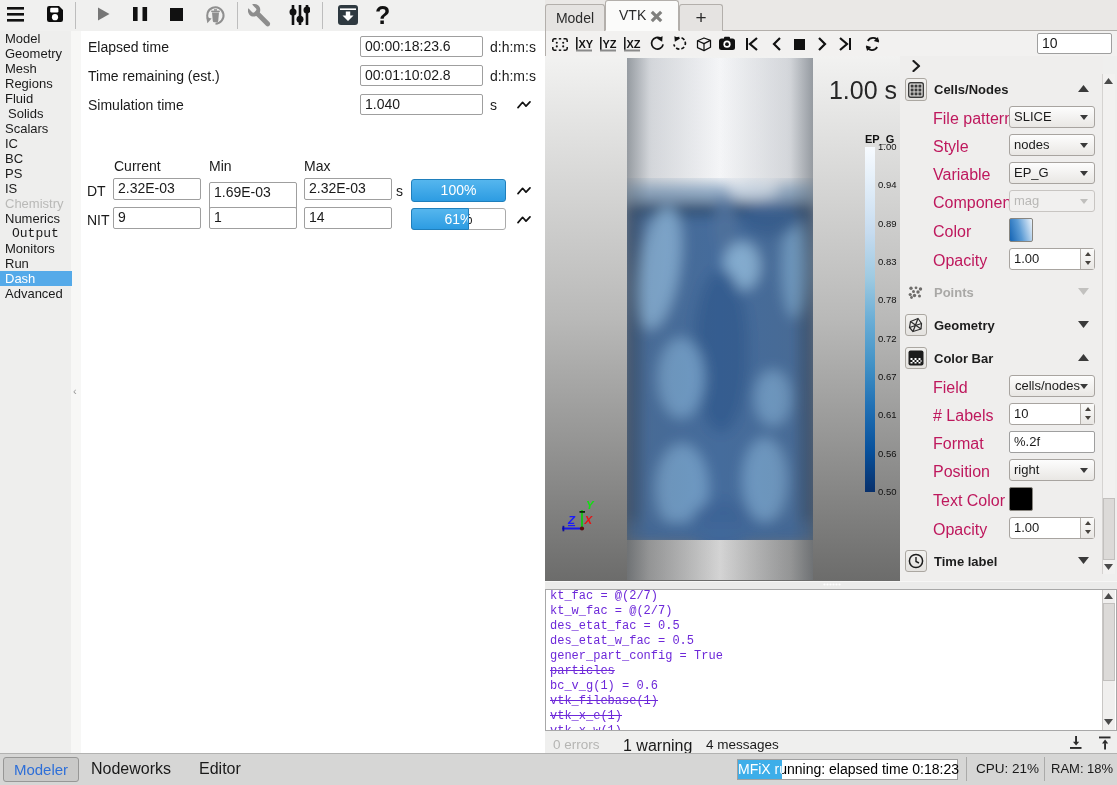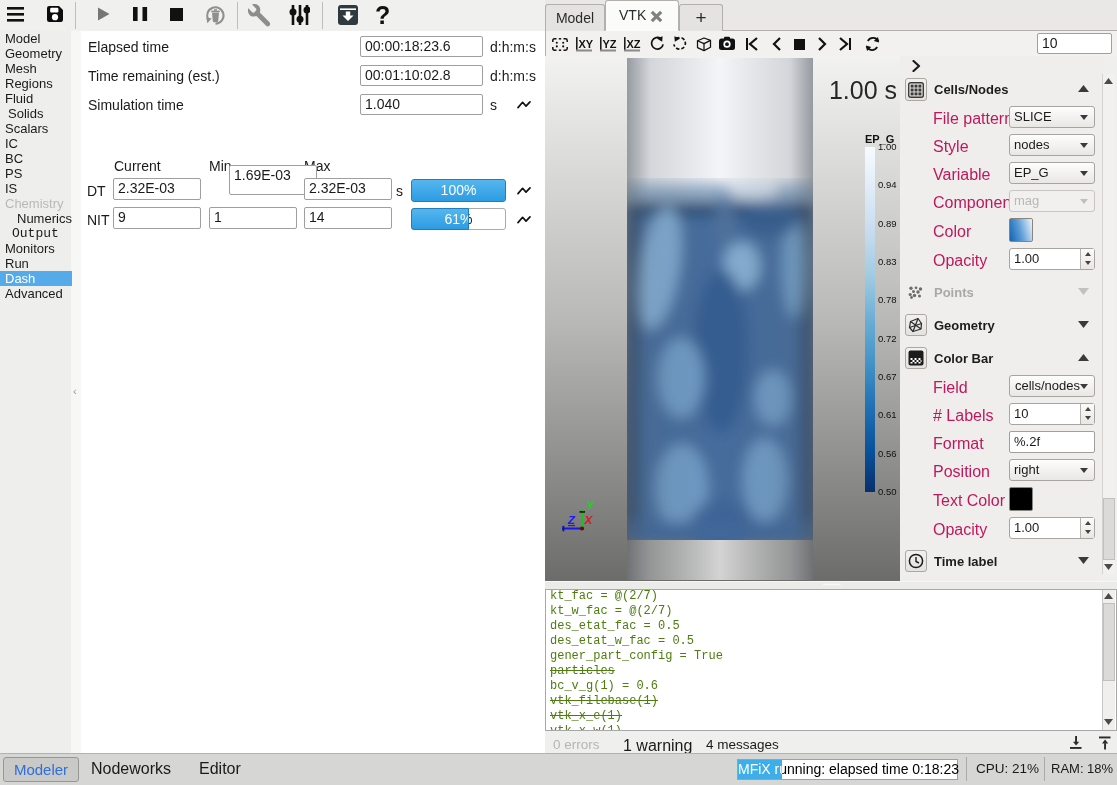--- a/index.html
+++ b/index.html
@@ -101,21 +101,21 @@
   <div style="height:15px;padding-left:5px;line-height:15px;">Mesh</div>
   <div style="height:15px;padding-left:5px;line-height:15px;">Regions</div>
   <div style="height:15px;padding-left:5px;line-height:15px;">Fluid</div>
   <div style="height:15px;padding-left:8px;line-height:15px;">Solids</div>
   <div style="height:15px;padding-left:5px;line-height:15px;">Scalars</div>
   <div style="height:15px;padding-left:5px;line-height:15px;">IC</div>
   <div style="height:15px;padding-left:5px;line-height:15px;">BC</div>
   <div style="height:15px;padding-left:5px;line-height:15px;">PS</div>
   <div style="height:15px;padding-left:5px;line-height:15px;">IS</div>
   <div style="height:15px;padding-left:5px;line-height:15px;color:#b9b9b7;">Chemistry</div>
-  <div style="height:15px;padding-left:17px;line-height:15px;">Numerics</div>
+  <div style="height:15px;padding-left:5px;line-height:15px;">Numerics</div>
   <div style="height:15px;padding-left:12px;line-height:15px;font-family:Liberation Mono, monospace;">Output</div>
   <div style="height:15px;padding-left:5px;line-height:15px;">Monitors</div>
   <div style="height:15px;padding-left:5px;line-height:15px;">Run</div>
   <div style="height:15px;padding-left:5px;line-height:15px;background:#55aae9;color:#fff;">Dash</div>
   <div style="height:15px;padding-left:5px;line-height:15px;">Advanced</div>
 </div>
 
 <div class="abs" id="mainpanel" style="left:81px;top:31px;width:464px;height:722px;background:#ffffff;"></div>
 <div class="abs" style="left:73px;top:386px;width:7px;height:12px;color:#9a9a9a;font-size:11px;line-height:11px;">‹</div>
 
@@ -133,21 +133,21 @@
 <svg class="abs" style="left:517px;top:100px" width="14" height="9" viewBox="0 0 14 9">
   <path d="M1,7.6 L5.6,2.3 L9,6.1 L13,1.8" fill="none" stroke="#111" stroke-width="1.7" stroke-linejoin="round" stroke-linecap="round"></path>
 </svg>
 
 <div class="lbl" style="left:114px;top:158px;">Current</div>
 <div class="lbl" style="left:209px;top:158px;">Min</div>
 <div class="lbl" style="left:304px;top:158px;">Max</div>
 
 <div class="lbl" style="left:87px;top:183px;">DT</div>
 <div class="box" style="left:113px;top:178px;width:88px;height:22px;">2.32E-03</div>
-<div class="box" style="left:209px;top:165px;width:88px;height:30px;margin-left:20px;">1.69E-03</div>
+<div class="box" style="left:209px;top:182px;width:88px;height:30px;">1.69E-03</div>
 <div class="box" style="left:304px;top:178px;width:88px;height:22px;">2.32E-03</div>
 <div class="lbl" style="left:396px;top:183px;">s</div>
 <div class="abs" style="left:411px;top:179px;width:95px;height:23px;border-radius:3px;border:1px solid #1f7fbc;background:linear-gradient(#55b6ee,#2d9ce2);color:#fff;text-align:center;line-height:21px;">100%</div>
 <svg class="abs" style="left:517px;top:186px" width="14" height="9" viewBox="0 0 14 9">
   <path d="M1,7.6 L5.6,2.3 L9,6.1 L13,1.8" fill="none" stroke="#111" stroke-width="1.7" stroke-linejoin="round" stroke-linecap="round"></path>
 </svg>
 
 <div class="lbl" style="left:87px;top:212px;">NIT</div>
 <div class="box" style="left:113px;top:207px;width:88px;height:22px;">9</div>
 <div class="box" style="left:209px;top:207px;width:88px;height:22px;">1</div>
@@ -485,21 +485,21 @@
     <circle cx="1.5" cy="1.5" r="1.1"></circle>
       <circle cx="4.5" cy="1.5" r="1.1"></circle>
       <circle cx="7.5" cy="1.5" r="1.1"></circle>
     <circle cx="10.5" cy="1.5" r="1.1"></circle>
       <circle cx="13.5" cy="1.5" r="1.1"></circle>
       <circle cx="16.5" cy="1.5" r="1.1"></circle>
   </g>
 </svg>
 
 <div class="abs" id="console" style="left:545px;top:589px;width:572px;height:142px;background:#fff;border:1px solid #a8a8a8;overflow:hidden;">
-  <pre style="font-family:'Liberation Mono',monospace;font-size:12px;line-height:15px;margin:-1px 0 0 4px;color:#4d7c0f;">kt_fac = @(2/7)
+  <pre style="font-family:'Liberation Mono',monospace;font-size:12px;line-height:15px;margin:-1px 0 0 4px;color:#6d28d9;">kt_fac = @(2/7)
 kt_w_fac = @(2/7)
 des_etat_fac = 0.5
 des_etat_w_fac = 0.5
 gener_part_config = True
 <s>particles</s>
 bc_v_g(1) = 0.6
 <s>vtk_filebase(1)</s>
 <s>vtk_x_e(1)</s>
 <s>vtk_x_w(1)</s></pre>
 </div>

